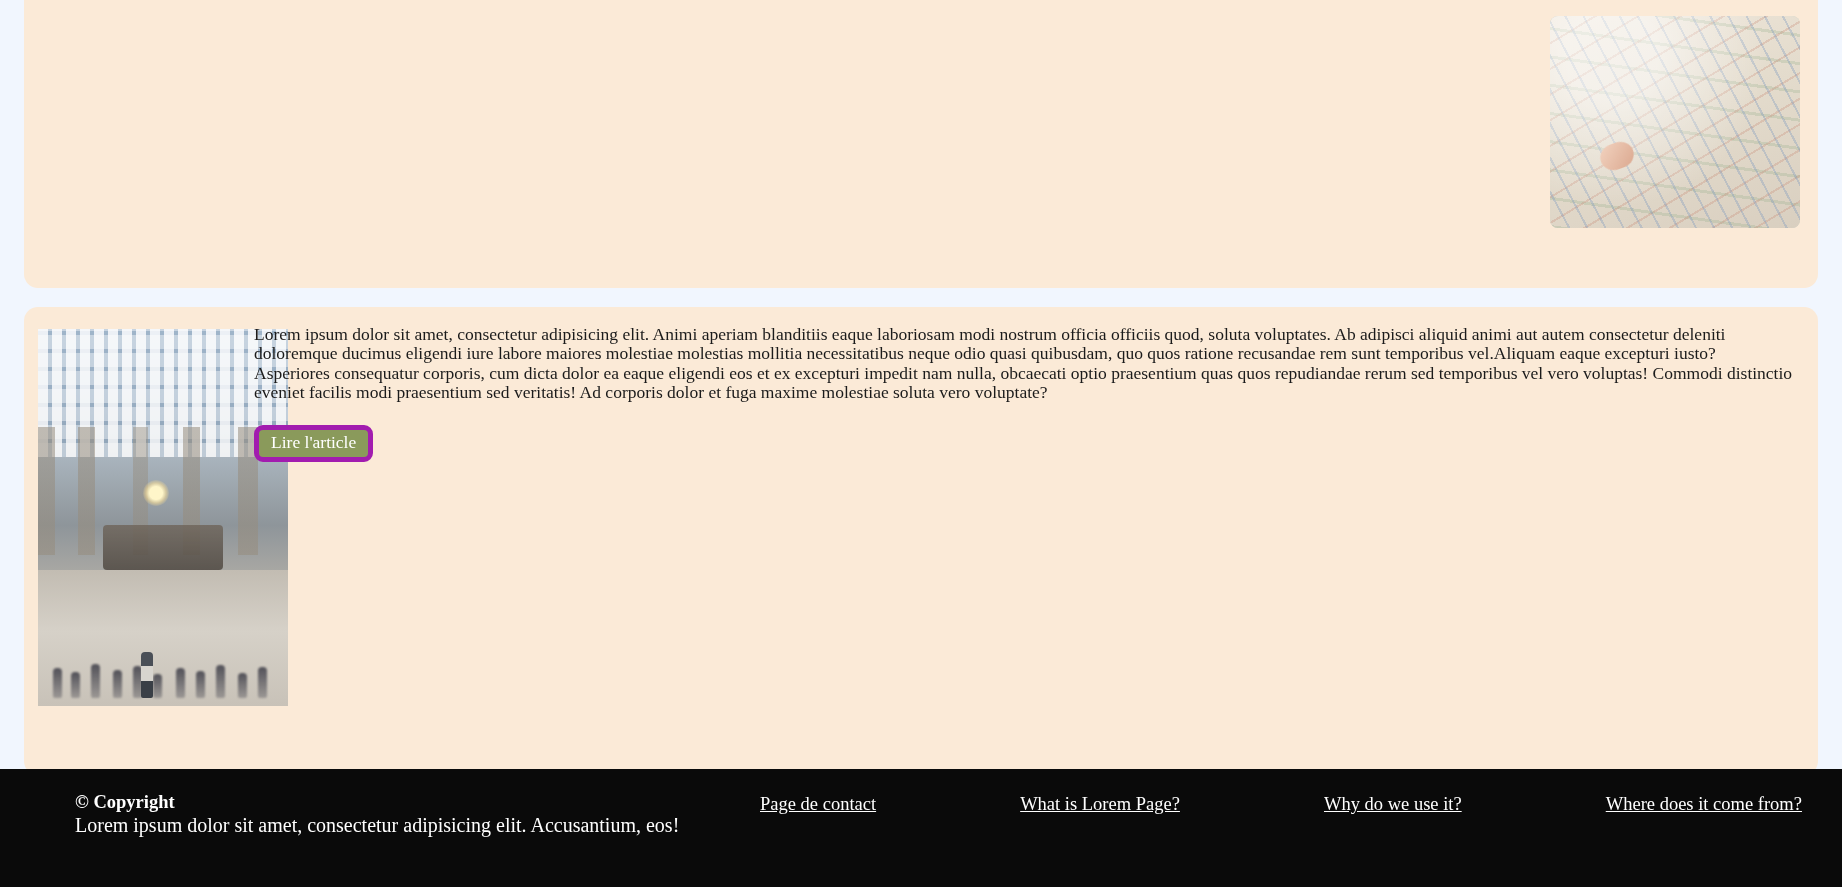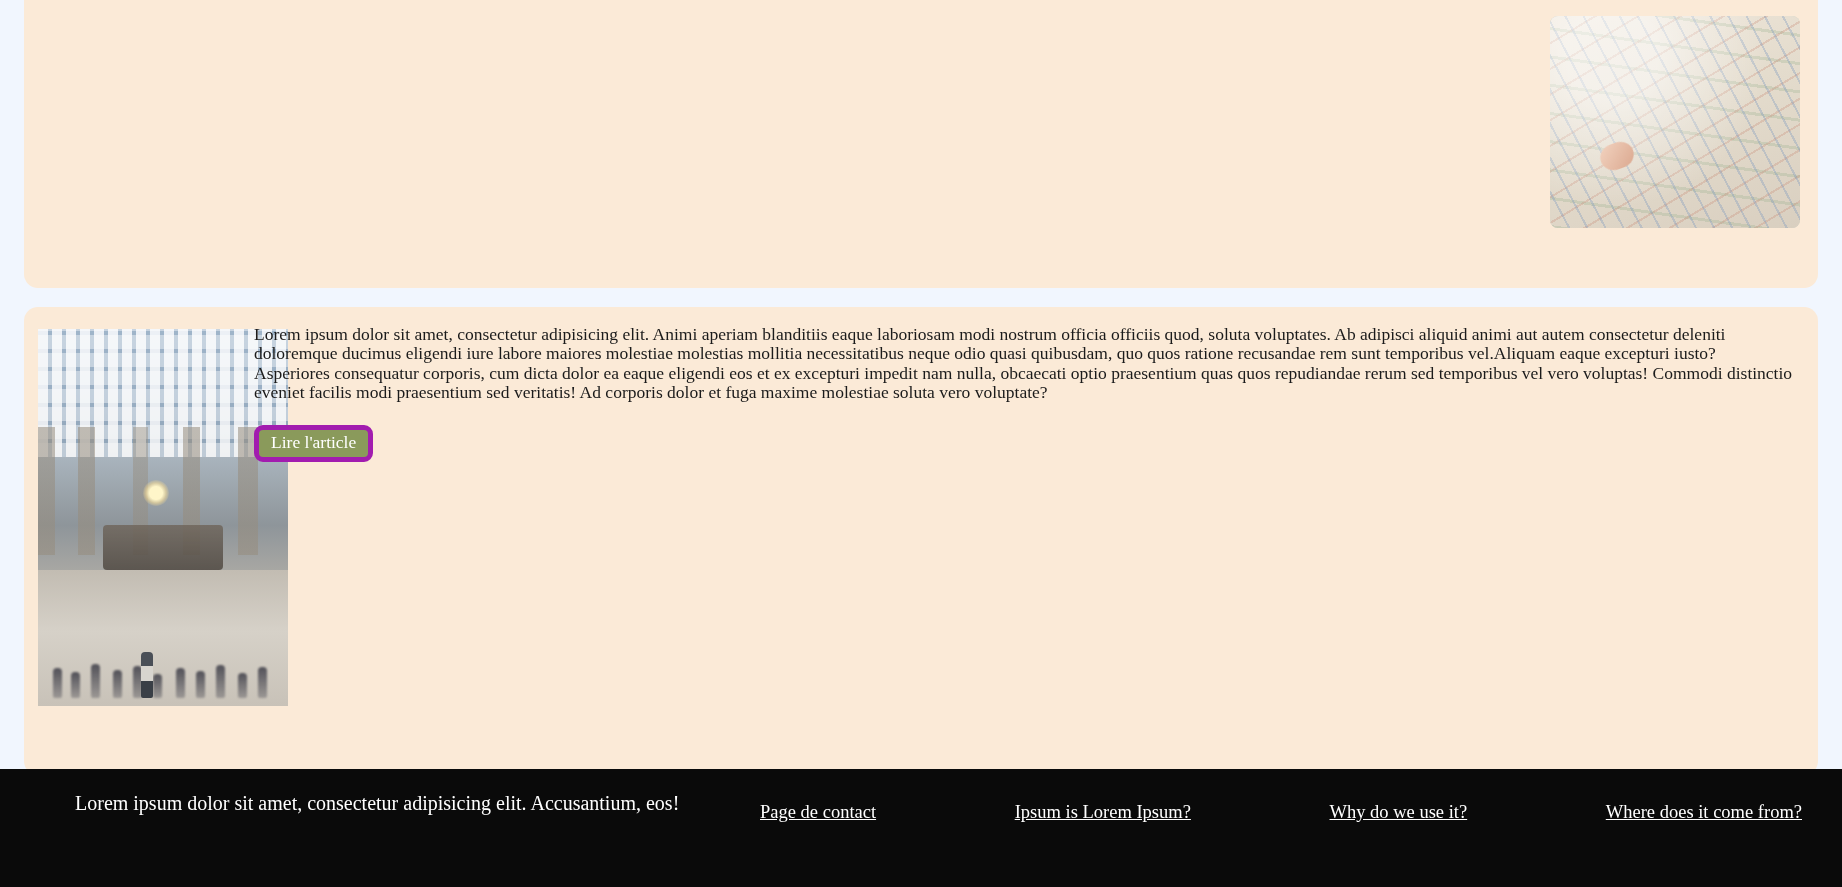--- a/index.html
+++ b/index.html
@@ -247,21 +247,20 @@
   }
   .footer-links {
     position: absolute;
     left: 760px;
     right: 40px;
     top: 24px;
     display: flex;
     gap: 0;
     justify-content: space-between;
     align-items: flex-end;
-    margin-top: 8px;
   }
   .footer-links a {
     color: #ffffff;
     font-size: 18.5px;
     line-height: 22px;
     text-decoration: underline;
     white-space: nowrap;
   }
 </style>
 </head>
@@ -306,24 +305,25 @@
     <div class="article-body">
       <p class="article-text">Lorem ipsum dolor sit amet, consectetur adipisicing elit. Animi aperiam blanditiis eaque laboriosam modi nostrum officia officiis quod, soluta voluptates. Ab adipisci aliquid animi aut autem consectetur deleniti doloremque ducimus eligendi iure labore maiores molestiae molestias mollitia necessitatibus neque odio quasi quibusdam, quo quos ratione recusandae rem sunt temporibus vel.Aliquam eaque excepturi iusto? Asperiores consequatur corporis, cum dicta dolor ea eaque eligendi eos et ex excepturi impedit nam nulla, obcaecati optio praesentium quas quos repudiandae rerum sed temporibus vel vero voluptas! Commodi distinctio eveniet facilis modi praesentium sed veritatis! Ad corporis dolor et fuga maxime molestiae soluta vero voluptate?</p>
       <a class="read-button" href="#">Lire l'article</a>
     </div>
 
   </div>
 
   <div class="footer">
     <div class="footer-inner">
       <div class="copyright-block">
+        <div class="copyright-title">© Copyright</div>
         <div class="copyright-sub">Lorem ipsum dolor sit amet, consectetur adipisicing elit. Accusantium, eos!</div>
       </div>
       <div class="footer-links">
         <a href="#">Page de contact</a>
-        <a href="#">Ipsum is Lorem Ipsum?</a>
+        <a href="#">What is Lorem Page?</a>
         <a href="#">Why do we use it?</a>
         <a href="#">Where does it come from?</a>
       </div>
     </div>
   </div>
 
 </div>
 
 </body></html>

